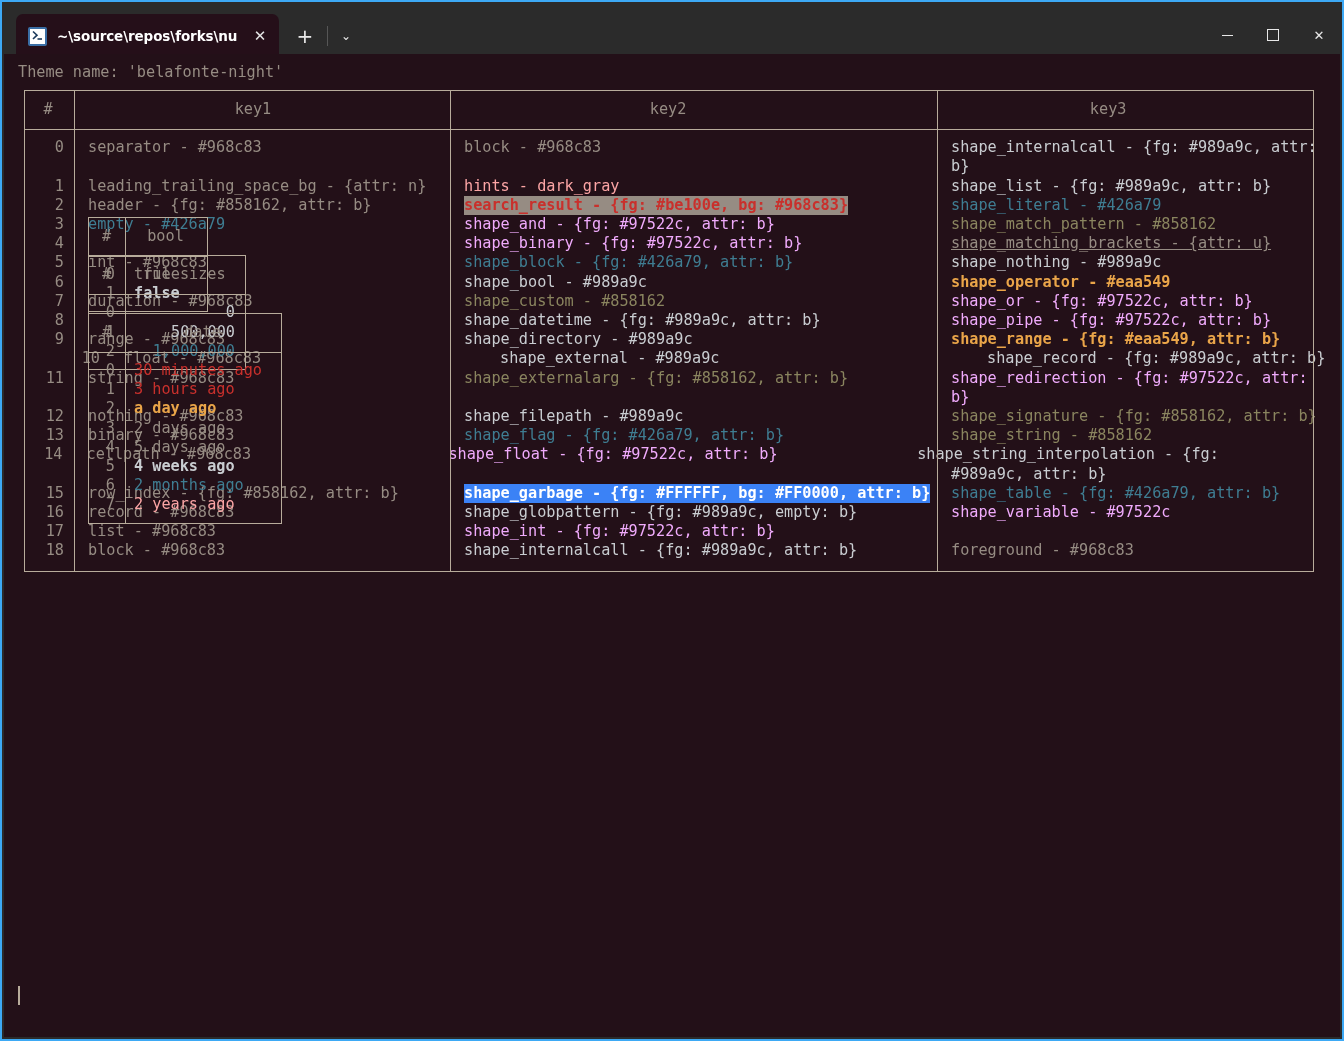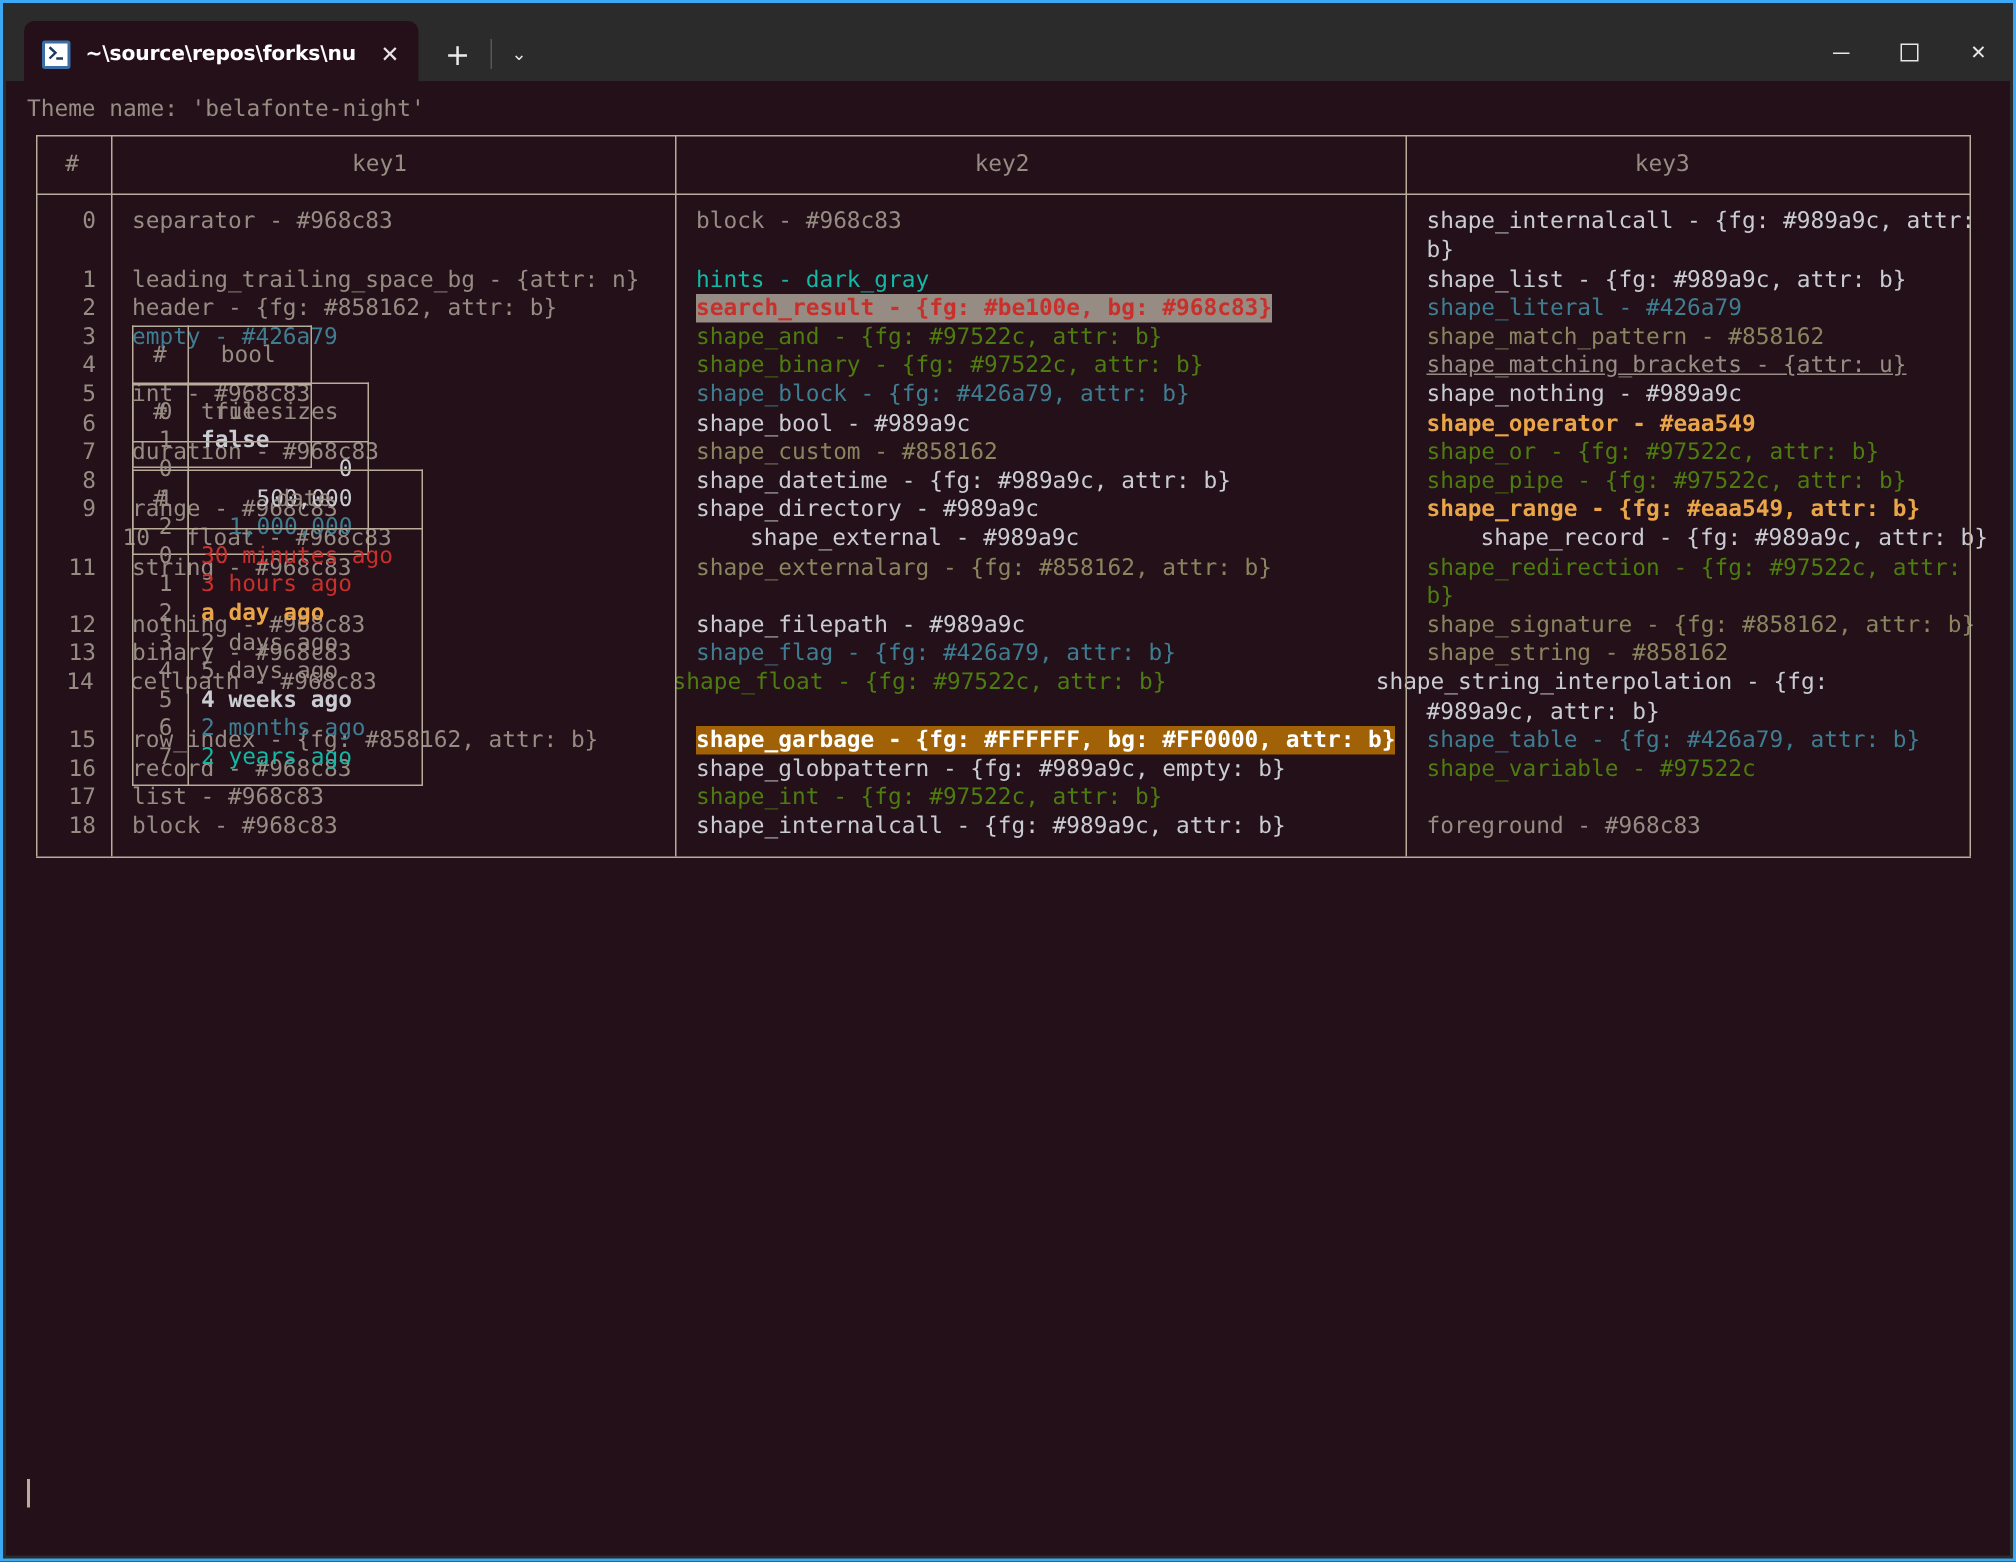--- a/index.html
+++ b/index.html
@@ -82,32 +82,32 @@
     color:#968c83;
   }
   .hdr .c{text-align:center;}
   .gridrow{display:flex;height:19.2px;}
   .idx{width:50px;text-align:right;padding-right:10px;box-sizing:border-box;color:#968c83;white-space:pre;}
   .cellwrap{position:relative;}
   .cell{position:absolute;white-space:pre;}
   
   .c-def   {color:#968c83;}
   .c-white {color:#c9cdd1;}
-  .c-gray  {color:#14b8a6;}
+  .c-gray  {color:#fca5a5;}
   .c-teal  {color:#3f7d92;}
   .c-olive {color:#85816
 2;}
   .c-olive {color:#8a855f;}
-  .c-orange{color:#4d7c0f;}
+  .c-orange{color:#f0abfc;}
   .c-amber {color:#eaa549;}
   .c-red   {color:#c9302c;}
   .b       {font-weight:700;}
   .u       {text-decoration:underline;}
   .hl-gray {background:#968c83;color:#c9302c;font-weight:700;}
-  .hl-red  {background:#a16207;color:#ffffff;font-weight:700;}
+  .hl-red  {background:#3b82f6;color:#ffffff;font-weight:700;}
   
   .sub{position:absolute;color:#b8ac9b;white-space:pre;font-size:15.2px;line-height:19.2px;}
   .cursor{
     position:absolute;left:14px;bottom:32px;width:2px;height:19px;background:#b8ac9b;
   }
 </style>
 </head>
 <body>
 
 <div class="win">

